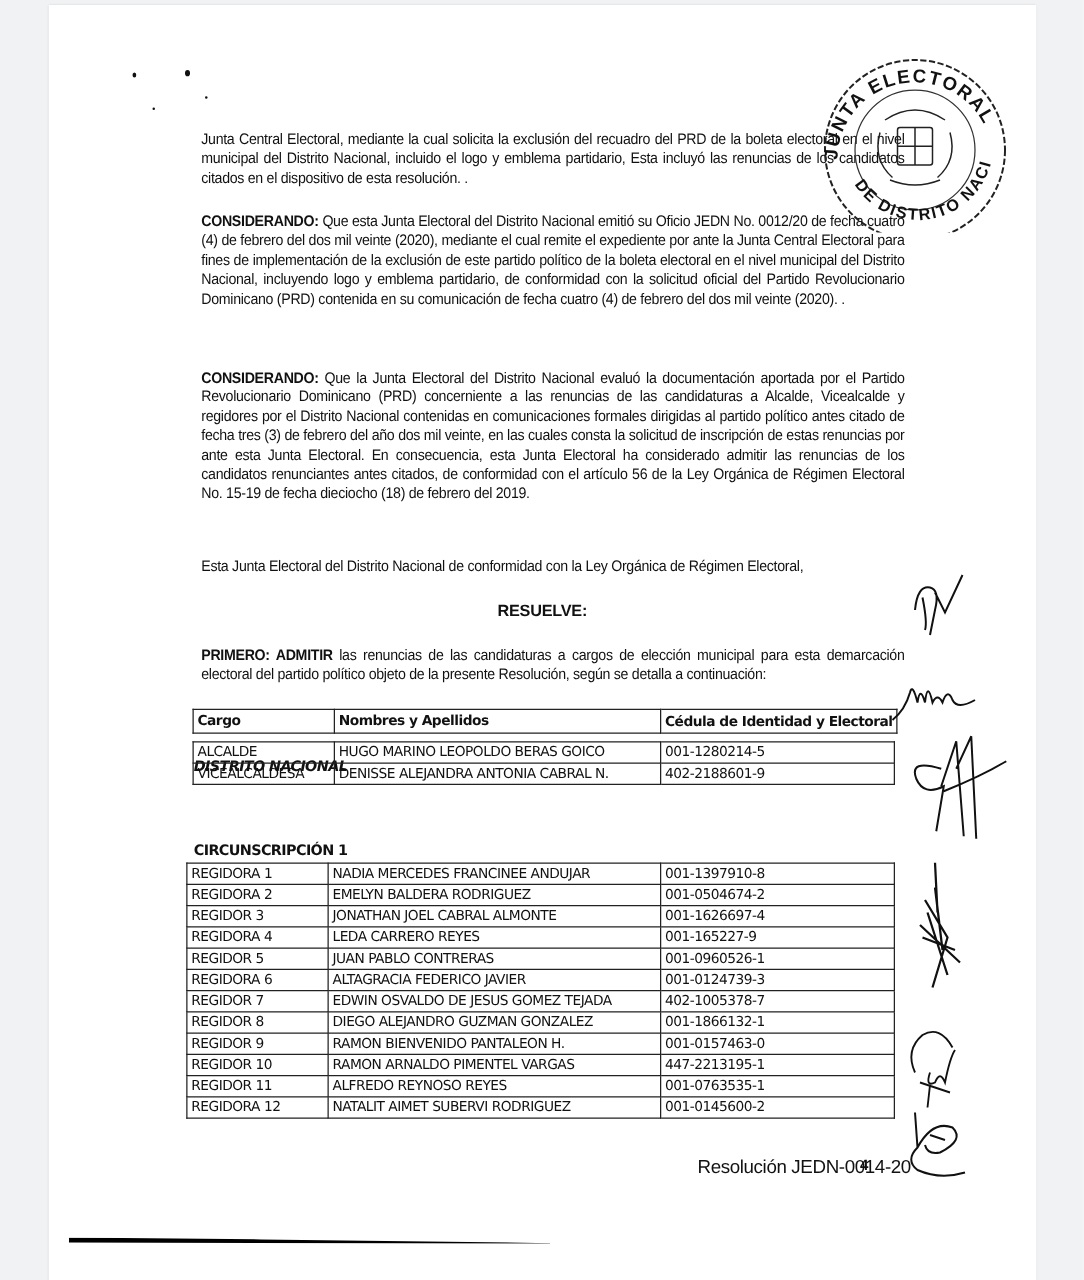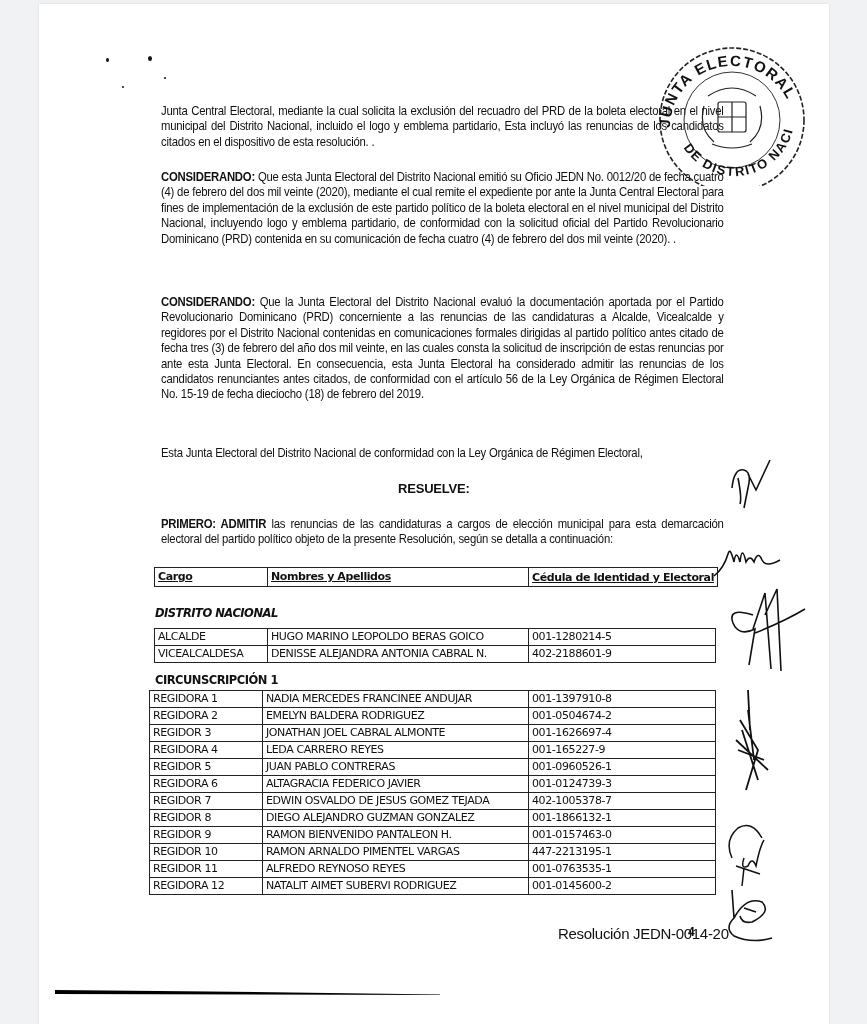--- a/index.html
+++ b/index.html
@@ -29,21 +29,21 @@
     font-size: 11.5px; font-weight: bold; letter-spacing: -0.5px;
   }
   table.grid {
     position: absolute; border-collapse: collapse;
     font-family: "DejaVu Sans", sans-serif; font-size: 11px; letter-spacing: -0.4px;
   }
   table.grid td {
     border: 1.2px solid #222; padding: 0 3px; height: 16px; line-height: 16px;
     white-space: nowrap; overflow: hidden; vertical-align: middle;
   }
-  table.hdr td { font-weight: bold; height: 16px; text-decoration: underline; }
+  table.hdr td { font-weight: bold; height: 16px; }
   .c1 { width: 106px; }
   .c2 { width: 259px; }
   .c3 { width: 180px; }
   .footer {
     position: absolute; left: 546px; top: 925px; font-size: 15px; letter-spacing: -0.3px; margin-left: 12px;
   }
   .footer-page { position: absolute; left: 688px; top: 925px; font-size: 12px; font-weight: bold; }
   .rule {
     position: absolute; left: 55px; top: 990px; width: 385px; height: 5px;
     background: linear-gradient(to bottom, #000, #000);
@@ -89,21 +89,21 @@
   <tbody>
       <tr>
     <td class="c1">Cargo</td>
     <td class="c2" style="width:254px;">Nombres y Apellidos</td>
     <td class="c3" style="height:18px;vertical-align:bottom;">Cédula de Identidad y Electoral</td>
   </tr>
 </tbody>
   </table>
 
 <div class="section-label" style="top:606px;font-style:italic;">DISTRITO NACIONAL</div>
-<table class="grid" style="left:154px;top:628px;padding-left:13px;">
+<table class="grid" style="left:154px;top:593px;padding-left:13px;">
   <tbody>
       <tr>
     <td class="c1">ALCALDE</td>
     <td class="c2" style="width:254px;">HUGO MARINO LEOPOLDO BERAS GOICO</td>
     <td class="c3">001-1280214-5</td>
   </tr>
   <tr>
     <td class="c1">VICEALCALDESA</td>
     <td class="c2" style="width:254px;">DENISSE ALEJANDRA ANTONIA CABRAL N.</td>
     <td class="c3">402-2188601-9</td>

